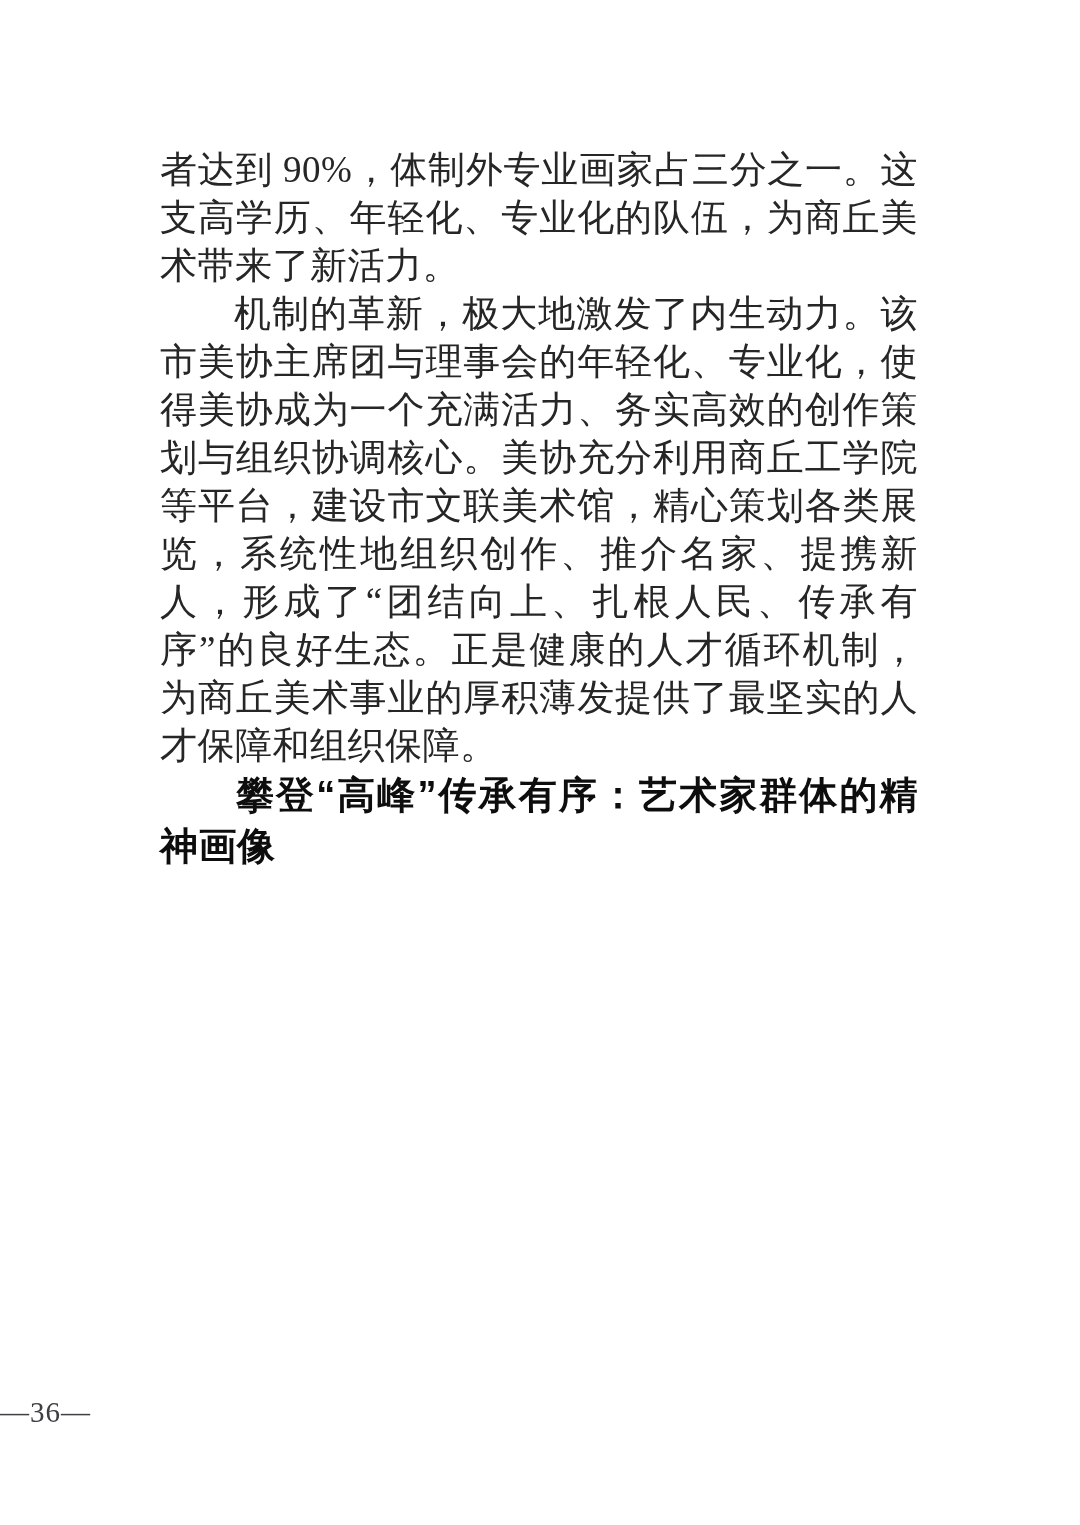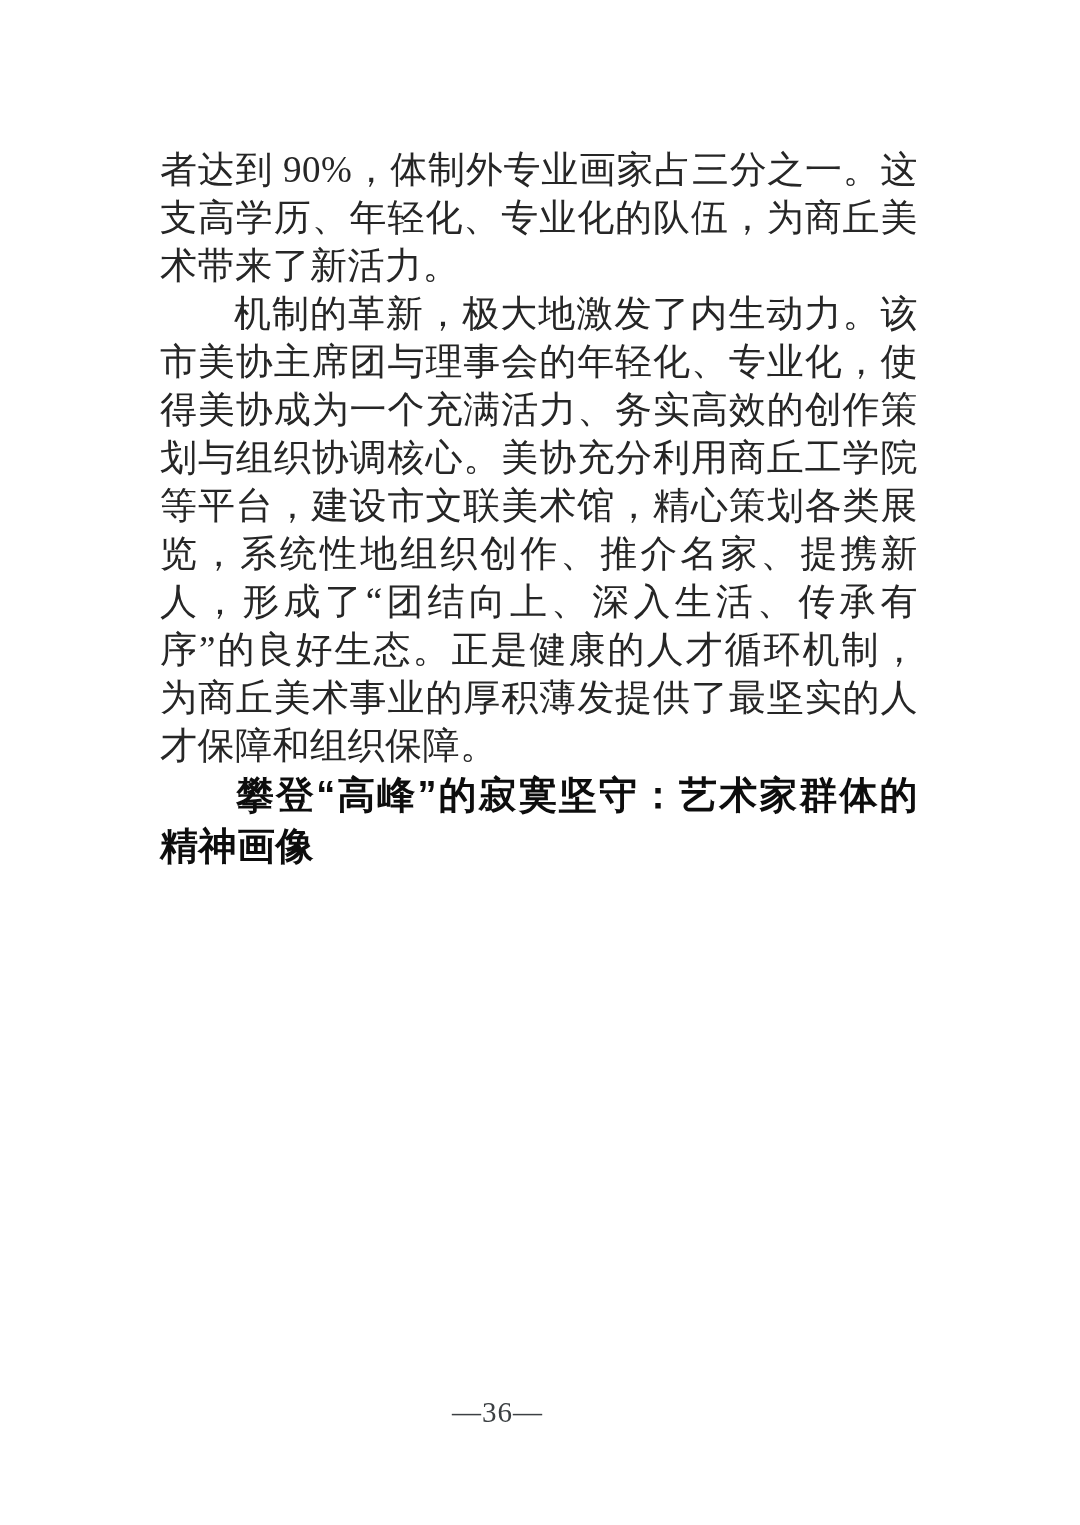--- a/index.html
+++ b/index.html
@@ -44,39 +44,39 @@
     text-align: justify;
     text-justify: inter-character;
     text-indent: 2em;
     letter-spacing: 0.5px;
   }
   .page-footer {
     position: absolute;
     left: 0;
     right: 0;
     top: 1394px;
-    text-align: center;
+    text-align: left;
     font-size: 29px;
     line-height: 36px;
     color: #3c4043;
     letter-spacing: 1px;
   }
 </style>
 </head>
 <body>
 
 <div class="page">
 
   <div class="text-column">
 
     <p class="para no-indent">者达到 90%，体制外专业画家占三分之一。这支高学历、年轻化、专业化的队伍，为商丘美术带来了新活力。</p>
 
 
-    <p class="para">机制的革新，极大地激发了内生动力。该市美协主席团与理事会的年轻化、专业化，使得美协成为一个充满活力、务实高效的创作策划与组织协调核心。美协充分利用商丘工学院等平台，建设市文联美术馆，精心策划各类展览，系统性地组织创作、推介名家、提携新人，形成了“团结向上、深入生活、传承有序”的良好生态。正是健康的人才循环机制，为商丘美术事业的厚积薄发提供了最坚实的人才保障和组织保障。</p>
+    <p class="para">机制的革新，极大地激发了内生动力。该市美协主席团与理事会的年轻化、专业化，使得美协成为一个充满活力、务实高效的创作策划与组织协调核心。美协充分利用商丘工学院等平台，建设市文联美术馆，精心策划各类展览，系统性地组织创作、推介名家、提携新人，形成了“团结向上、扎根人民、传承有序”的良好生态。正是健康的人才循环机制，为商丘美术事业的厚积薄发提供了最坚实的人才保障和组织保障。</p>
 
-    <h2 class="section-heading">攀登“高峰”的寂寞坚守：艺术家群体的精神画像</h2>
+    <h2 class="section-heading">攀登“高峰”传承有序：艺术家群体的精神画像</h2>
 
 
   </div>
 
   <div class="page-footer">—36—</div>
 
 </div>
 
 </body></html>

